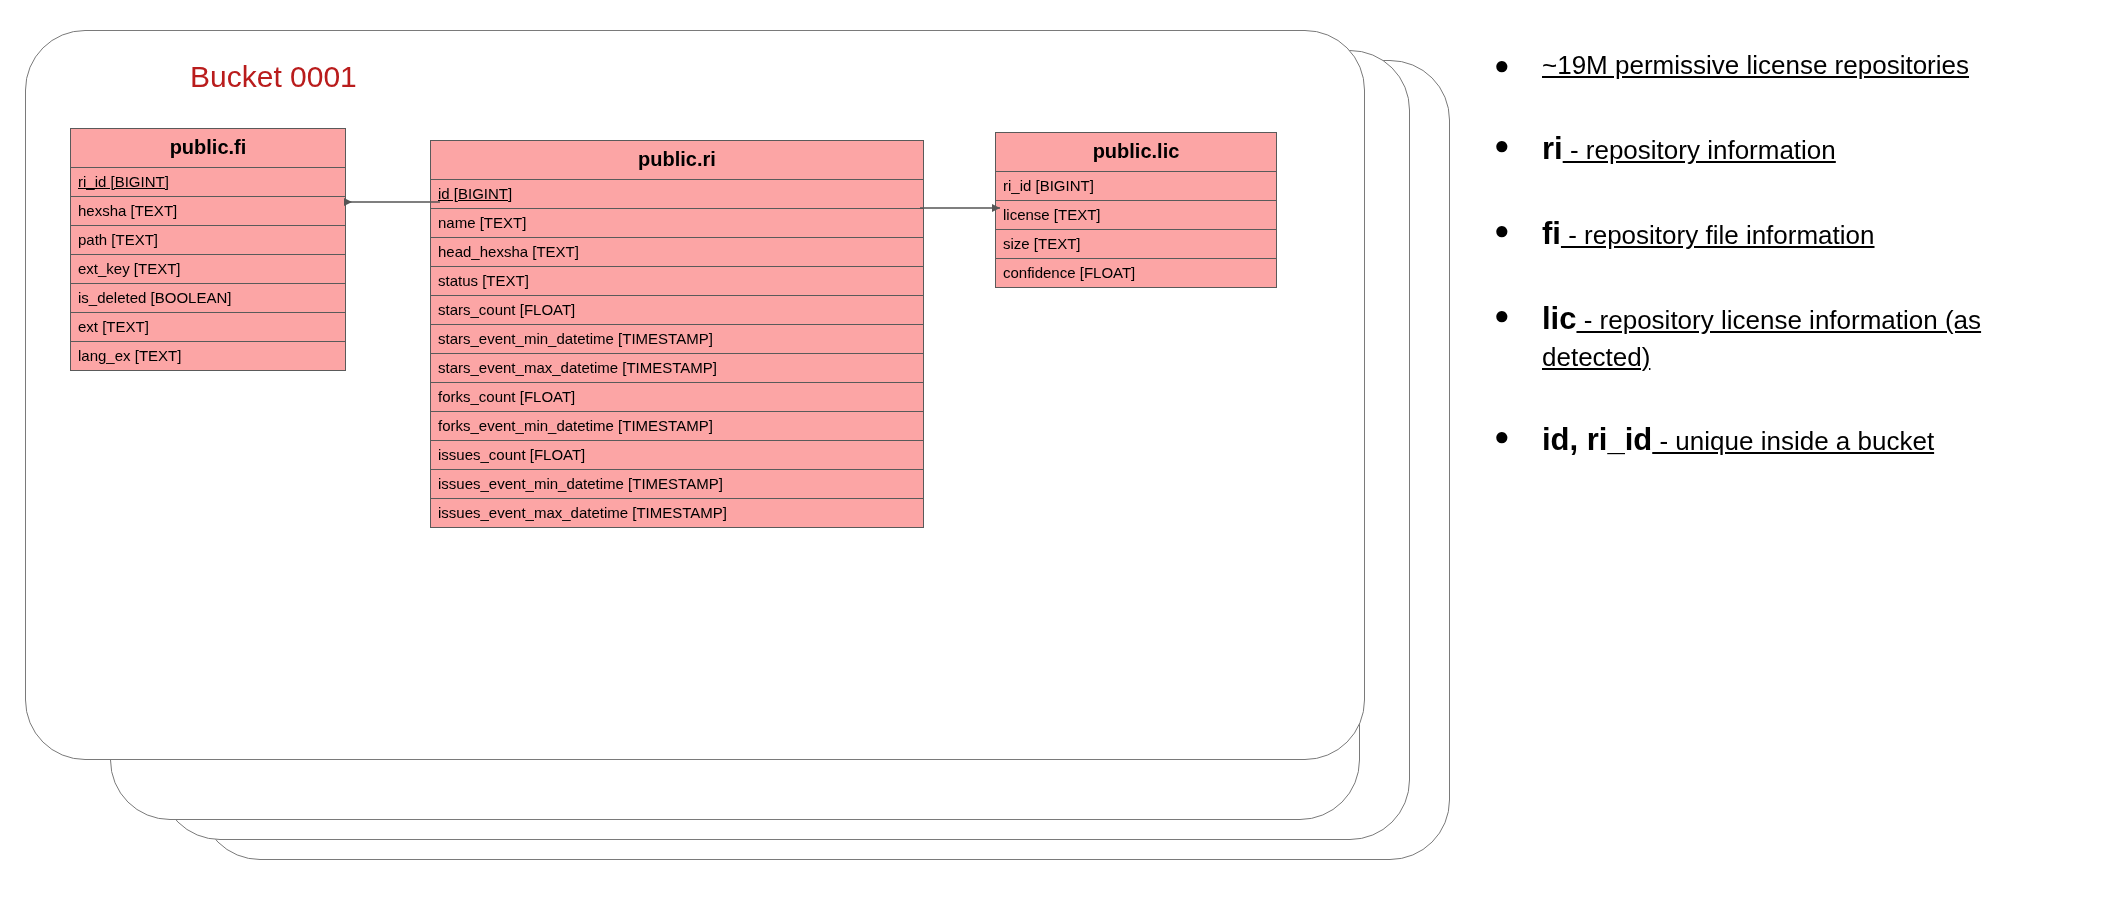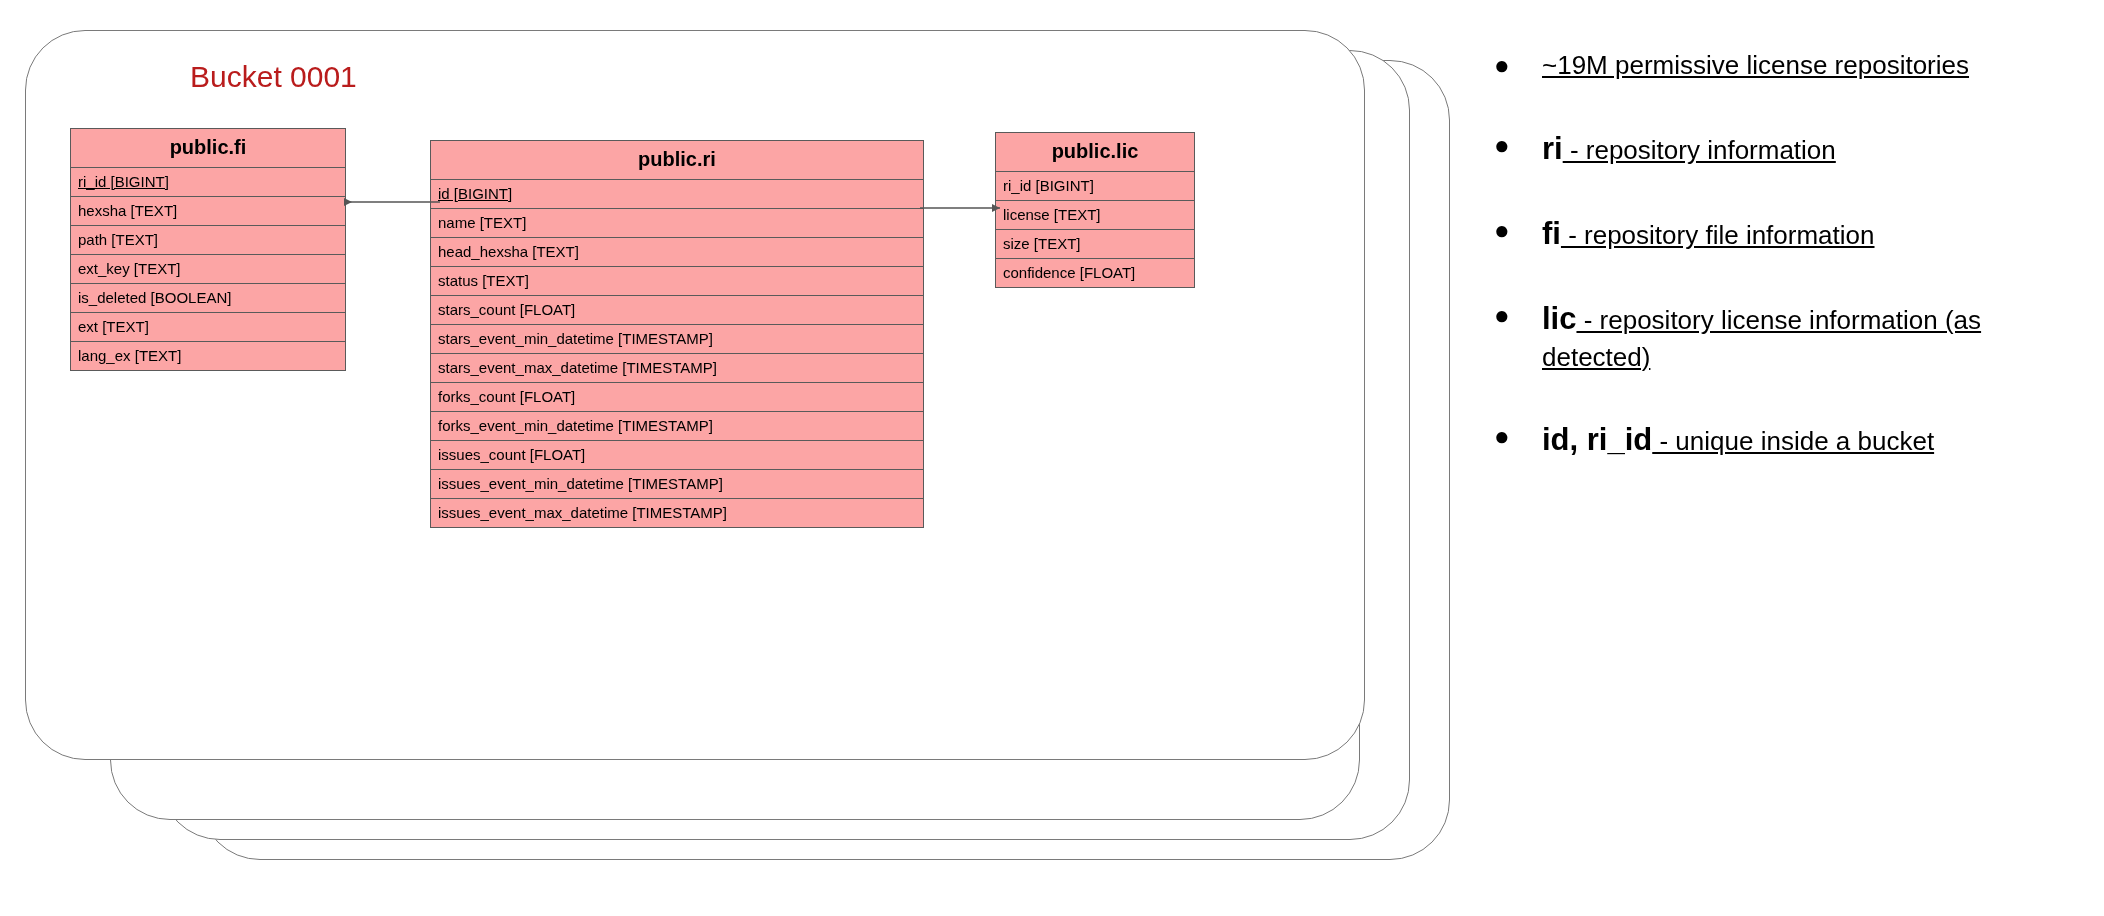--- a/index.html
+++ b/index.html
@@ -68,21 +68,21 @@
     padding: 5px 7px 5px 7px;
     border-bottom: 1px solid #5a5a5a;
     white-space: nowrap;
     line-height: 1.2;
   }
   .er-row:last-child { border-bottom: none; }
   .er-row.pk span.pk-text { text-decoration: underline; }
 
   #table-fi  { left: 70px;  top: 128px; width: 276px; }
   #table-ri  { left: 430px; top: 140px; width: 494px; }
-  #table-lic { left: 995px; top: 132px; width: 200px; }
+  #table-lic { left: 995px; top: 132px; width: 282px; }
 
   
   #arrow-ri-to-fi, #arrow-ri-to-lic {
     position: absolute;
     overflow: visible;
   }
   #arrow-ri-to-fi  { left: 340px; top: 192px; width: 100px; height: 20px; }
   #arrow-ri-to-lic { left: 920px; top: 198px; width: 85px;  height: 20px; }
 
   

